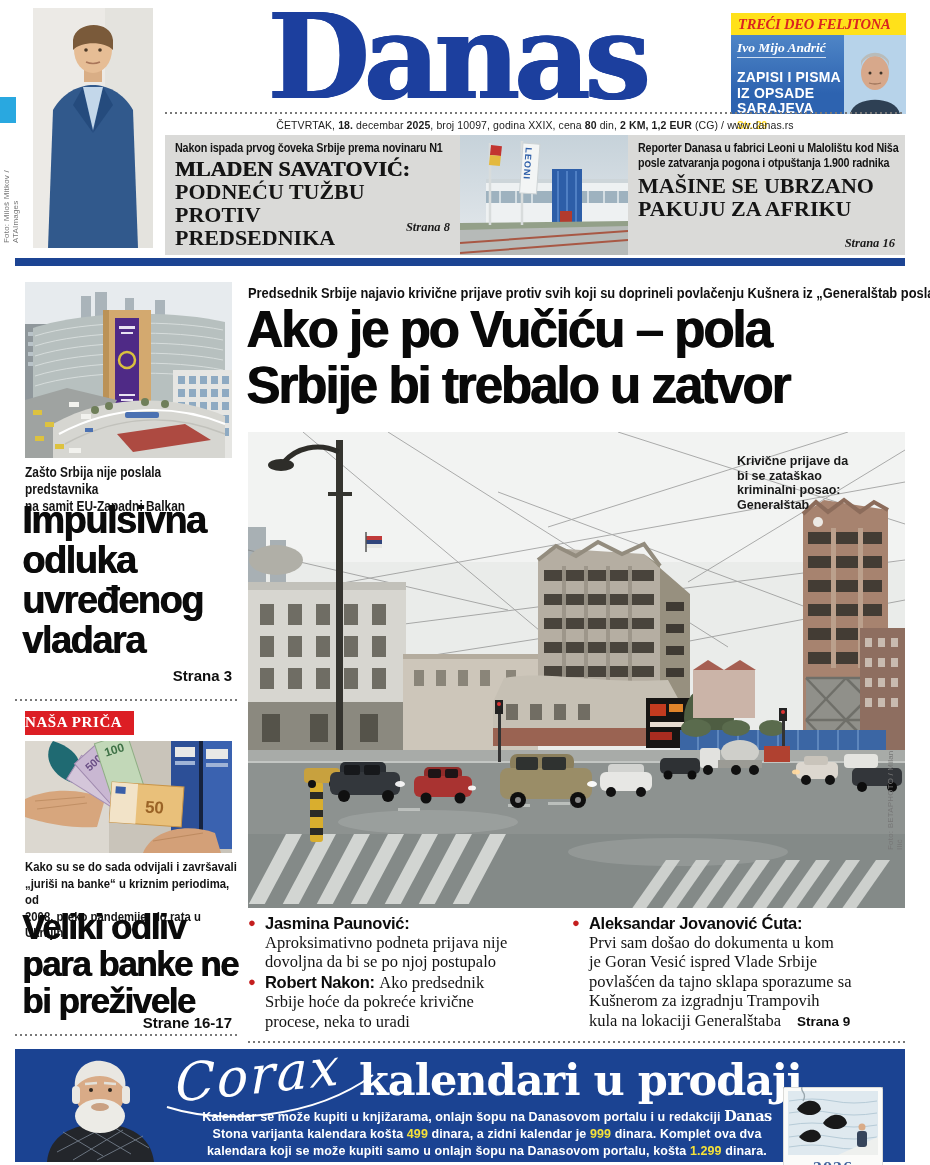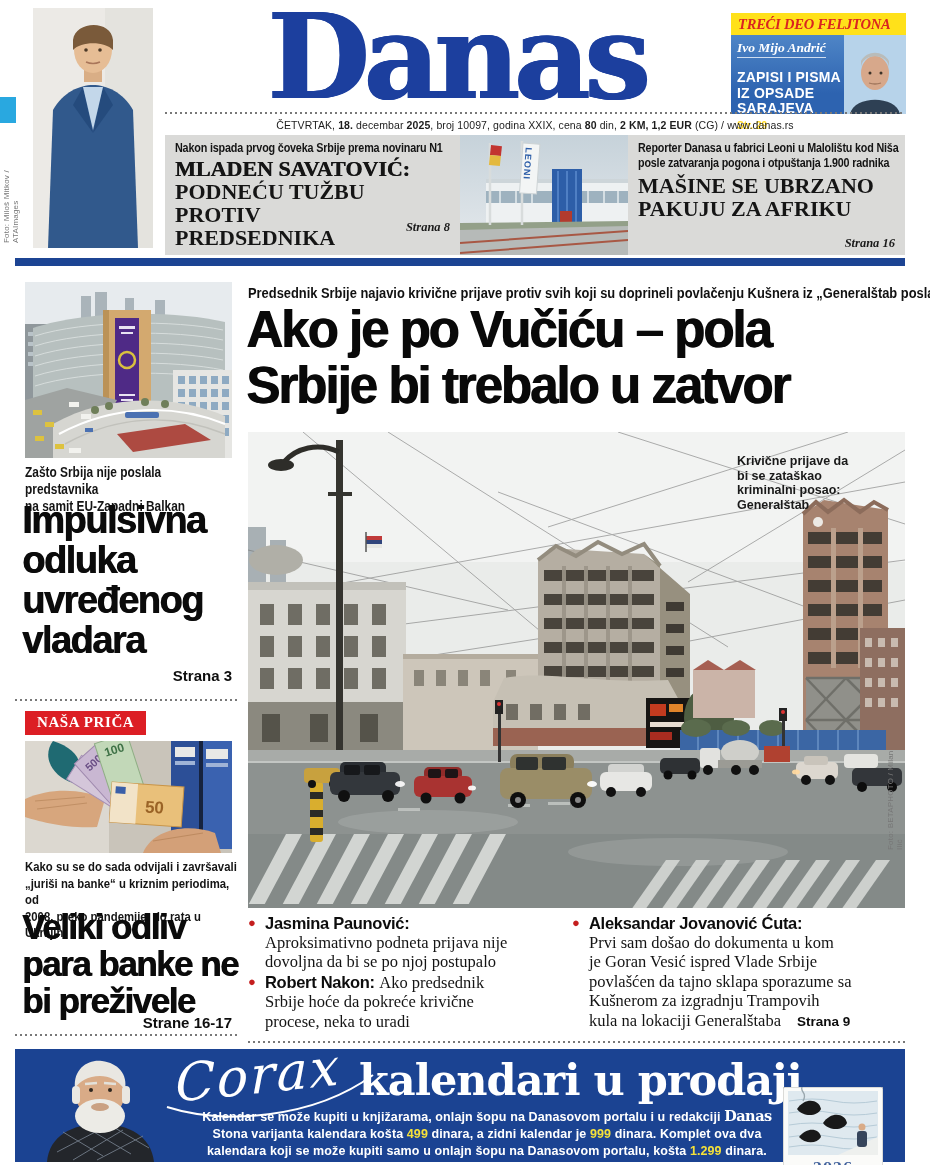--- a/index.html
+++ b/index.html
@@ -34,21 +34,21 @@
   .gbox { background:#dadad8; padding:6px 10px 4px 10px; }
   .gbox .kick { font-size:12px; letter-spacing:-.2px; }
   .boxhl { font-family:"Liberation Serif",serif; font-size:22px; line-height:1.05; color:#151515; margin-top:2px; white-space:pre-line; }
   .boxhl .lead { font-weight:800; text-shadow:.5px 0 0 #151515; }
   .boxhl-rest { font-weight:700; }
   .pageref { font-family:"Liberation Serif",serif; font-style:italic; font-weight:700; font-size:12.5px; color:#1a1a1a; }
   .pageref-sans { font-weight:800; font-size:15px; color:#0e0e0e; text-align:right; }
 
   
   .redlabel { display:inline-block; background:#dc1e24; color:#fff; font-family:"Liberation Serif",serif;
-              font-weight:700; font-size:15px; padding:3px 12px 4px 12px; letter-spacing:.6px; }
+              font-weight:700; font-size:15px; padding:3px 12px 4px 0; letter-spacing:.6px; }
 
   
   .mainkick { font-size:14px; font-weight:bold; color:#111; }
   .mainhl { font-size:51px; line-height:56px; font-weight:700; letter-spacing:-2px; color:#090909;
             text-shadow:1px 0 0 #090909; white-space:pre-line; }
   .photocap { font-size:12.5px; font-weight:bold; line-height:1.16; color:#191919; text-align:left; white-space:pre-line; }
 
   .bullet { position:relative; padding-left:17px; }
   .bullet::before { content:"\25CF"; position:absolute; left:0; top:1px; color:#c41e1e; font-size:13px; }
   .bullet .bname { font-weight:bold; font-size:16.5px; letter-spacing:-.3px; color:#0d0d0d; }

